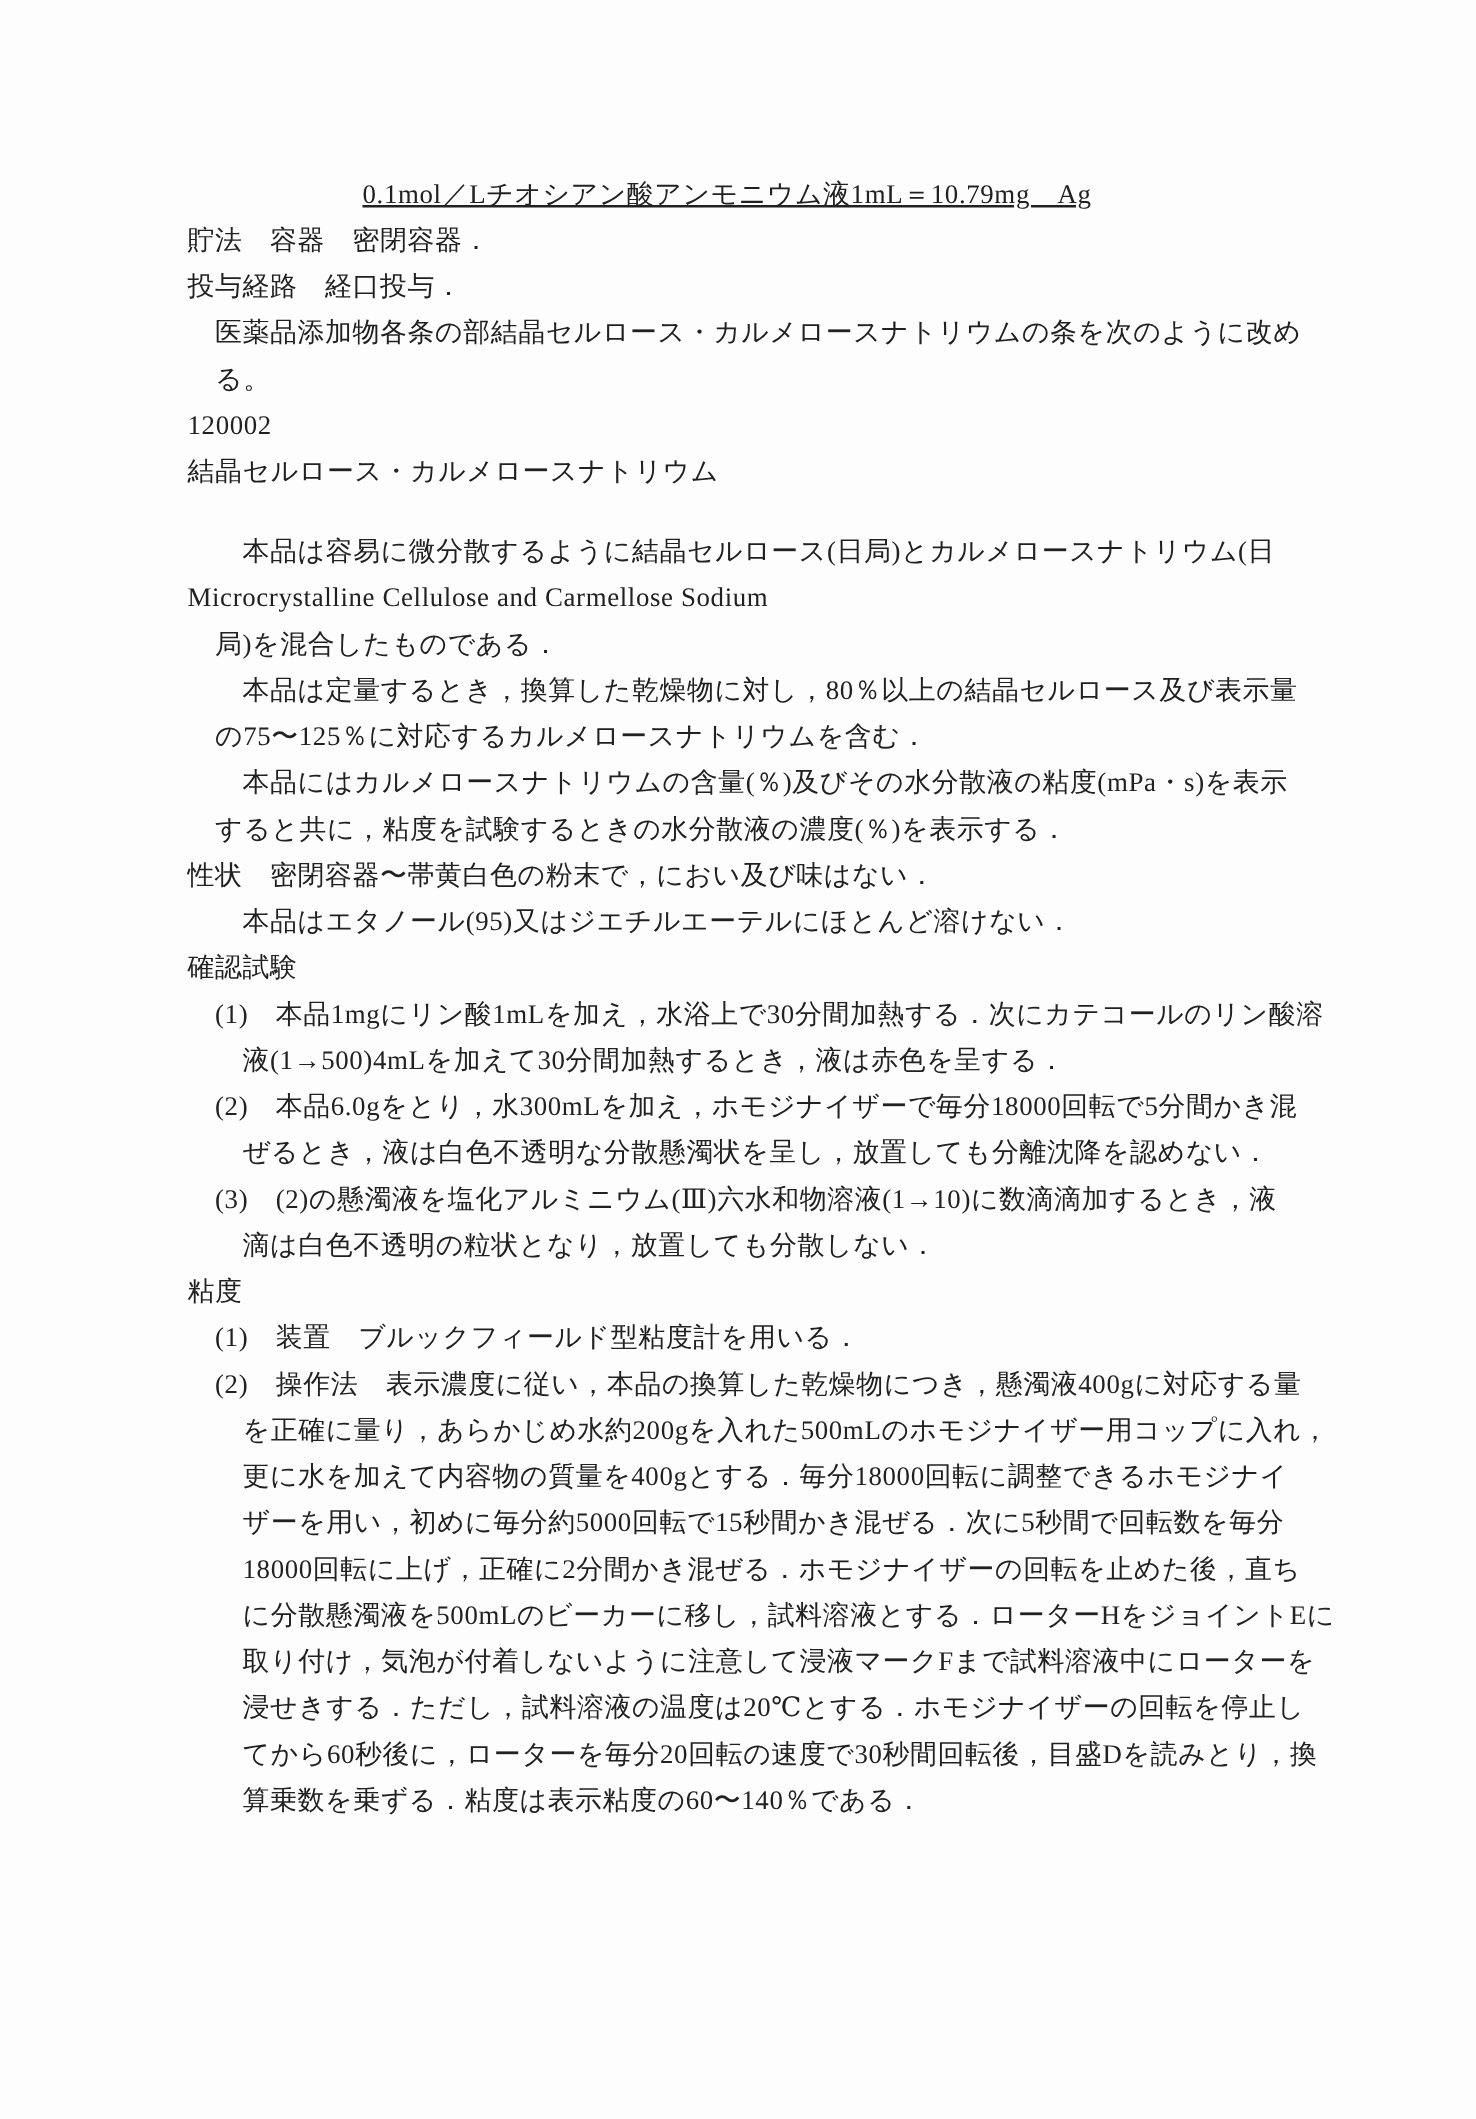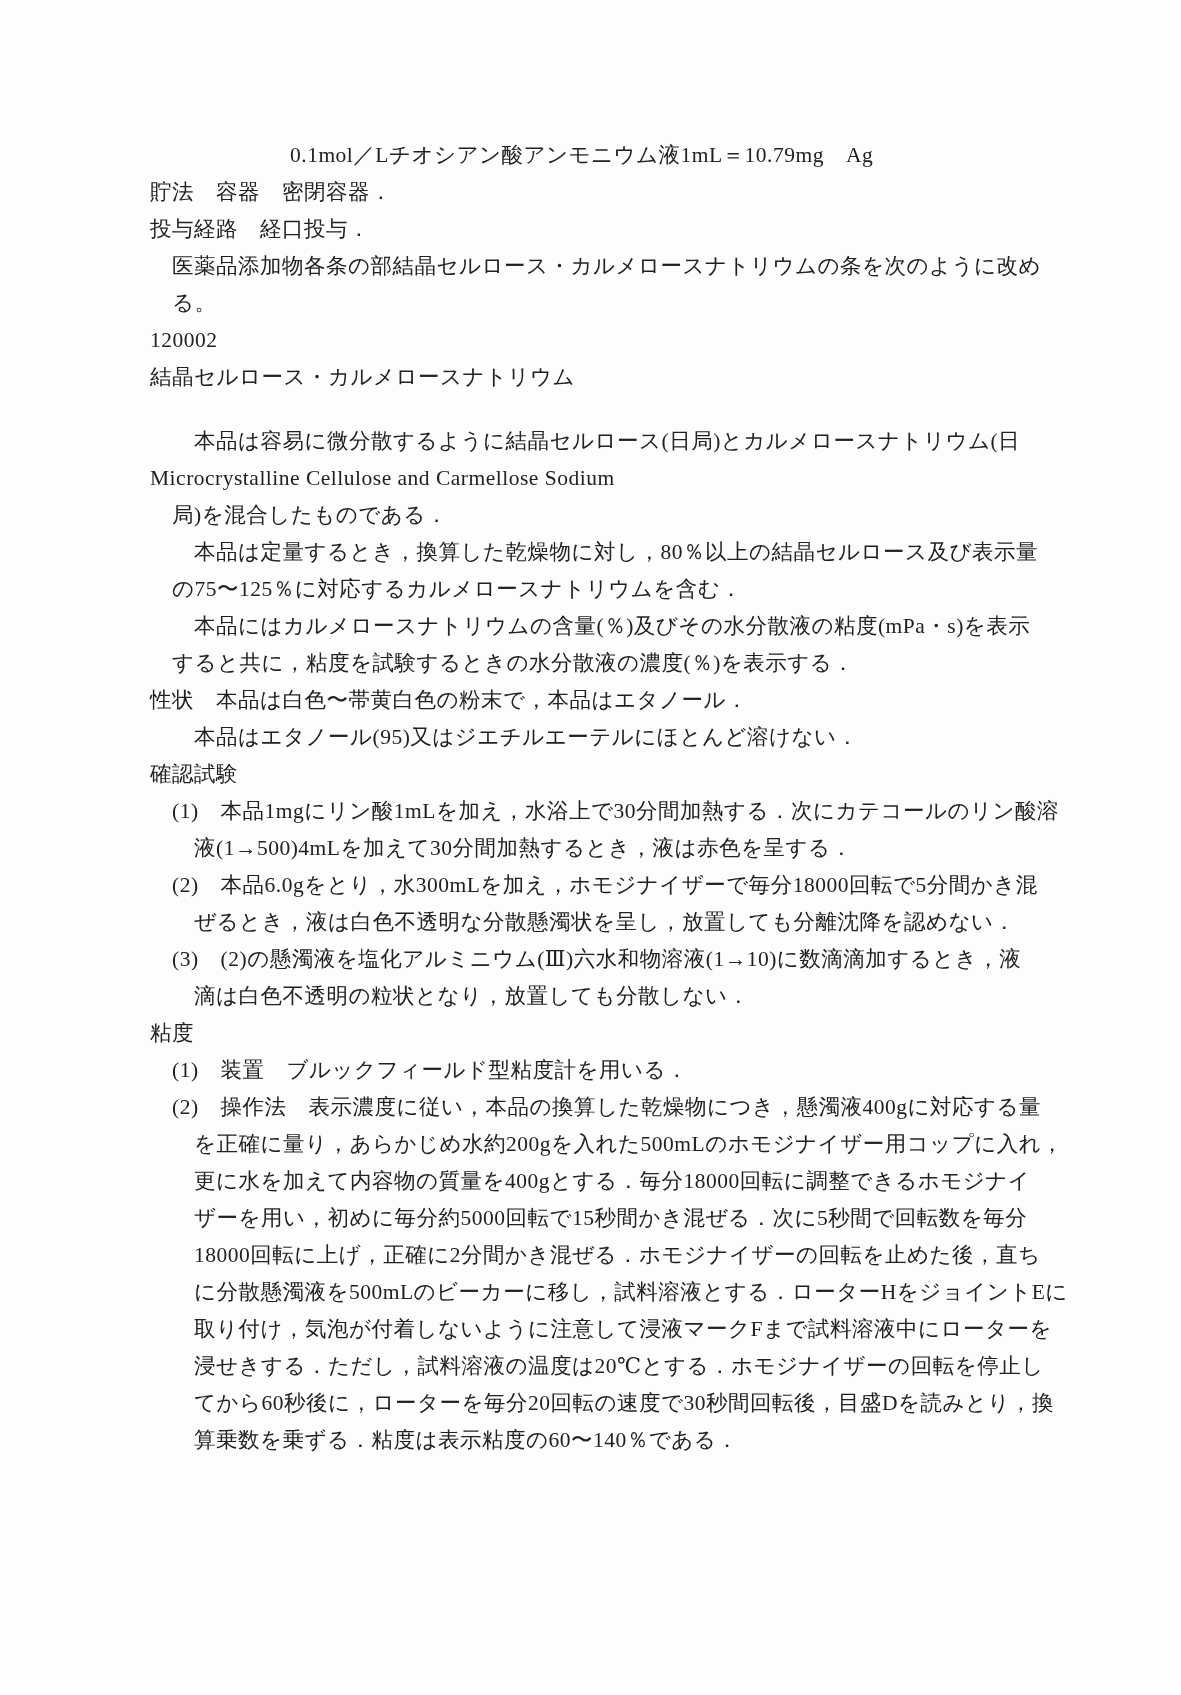--- a/index.html
+++ b/index.html
@@ -29,21 +29,21 @@
     box-sizing: border-box;
   }
   .line {
     height: 37px;
     line-height: 37px;
     white-space: nowrap;
   }
   .indent-0 { padding-left: 0; }
   .indent-1 { padding-left: 22px; }
   .indent-2 { padding-left: 44px; }
-  .indent-6 { padding-left: 140px; }
+  .indent-6 { padding-left: 140px; text-decoration: underline; }
   .center {
     text-align: left;
     padding-left: 0;
   }
   .gap-sm { }
   .gap-lg { margin-top: 27px; }
 </style>
 </head>
 <body>
 
@@ -56,21 +56,21 @@
       <div class="line indent-1">る。</div>
       <div class="line indent-0 gap-sm">120002</div>
       <div class="line indent-0 center">結晶セルロース・カルメロースナトリウム</div>
       <div class="line indent-2 gap-lg">本品は容易に微分散するように結晶セルロース(日局)とカルメロースナトリウム(日</div>
       <div class="line indent-0 center">Microcrystalline Cellulose and Carmellose Sodium</div>
       <div class="line indent-1">局)を混合したものである．</div>
       <div class="line indent-2">本品は定量するとき，換算した乾燥物に対し，80％以上の結晶セルロース及び表示量</div>
       <div class="line indent-1">の75〜125％に対応するカルメロースナトリウムを含む．</div>
       <div class="line indent-2">本品にはカルメロースナトリウムの含量(％)及びその水分散液の粘度(mPa・s)を表示</div>
       <div class="line indent-1">すると共に，粘度を試験するときの水分散液の濃度(％)を表示する．</div>
-      <div class="line indent-0">性状　本品は白色〜帯黄白色の粉末で，本品はエタノール．</div>
+      <div class="line indent-0">性状　密閉容器〜帯黄白色の粉末で，におい及び味はない．</div>
       <div class="line indent-2">本品はエタノール(95)又はジエチルエーテルにほとんど溶けない．</div>
       <div class="line indent-0">確認試験</div>
       <div class="line indent-1">(1)　本品1mgにリン酸1mLを加え，水浴上で30分間加熱する．次にカテコールのリン酸溶</div>
       <div class="line indent-2">液(1→500)4mLを加えて30分間加熱するとき，液は赤色を呈する．</div>
       <div class="line indent-1">(2)　本品6.0gをとり，水300mLを加え，ホモジナイザーで毎分18000回転で5分間かき混</div>
       <div class="line indent-2">ぜるとき，液は白色不透明な分散懸濁状を呈し，放置しても分離沈降を認めない．</div>
       <div class="line indent-1">(3)　(2)の懸濁液を塩化アルミニウム(Ⅲ)六水和物溶液(1→10)に数滴滴加するとき，液</div>
       <div class="line indent-2">滴は白色不透明の粒状となり，放置しても分散しない．</div>
       <div class="line indent-0">粘度</div>
       <div class="line indent-1">(1)　装置　ブルックフィールド型粘度計を用いる．</div>

